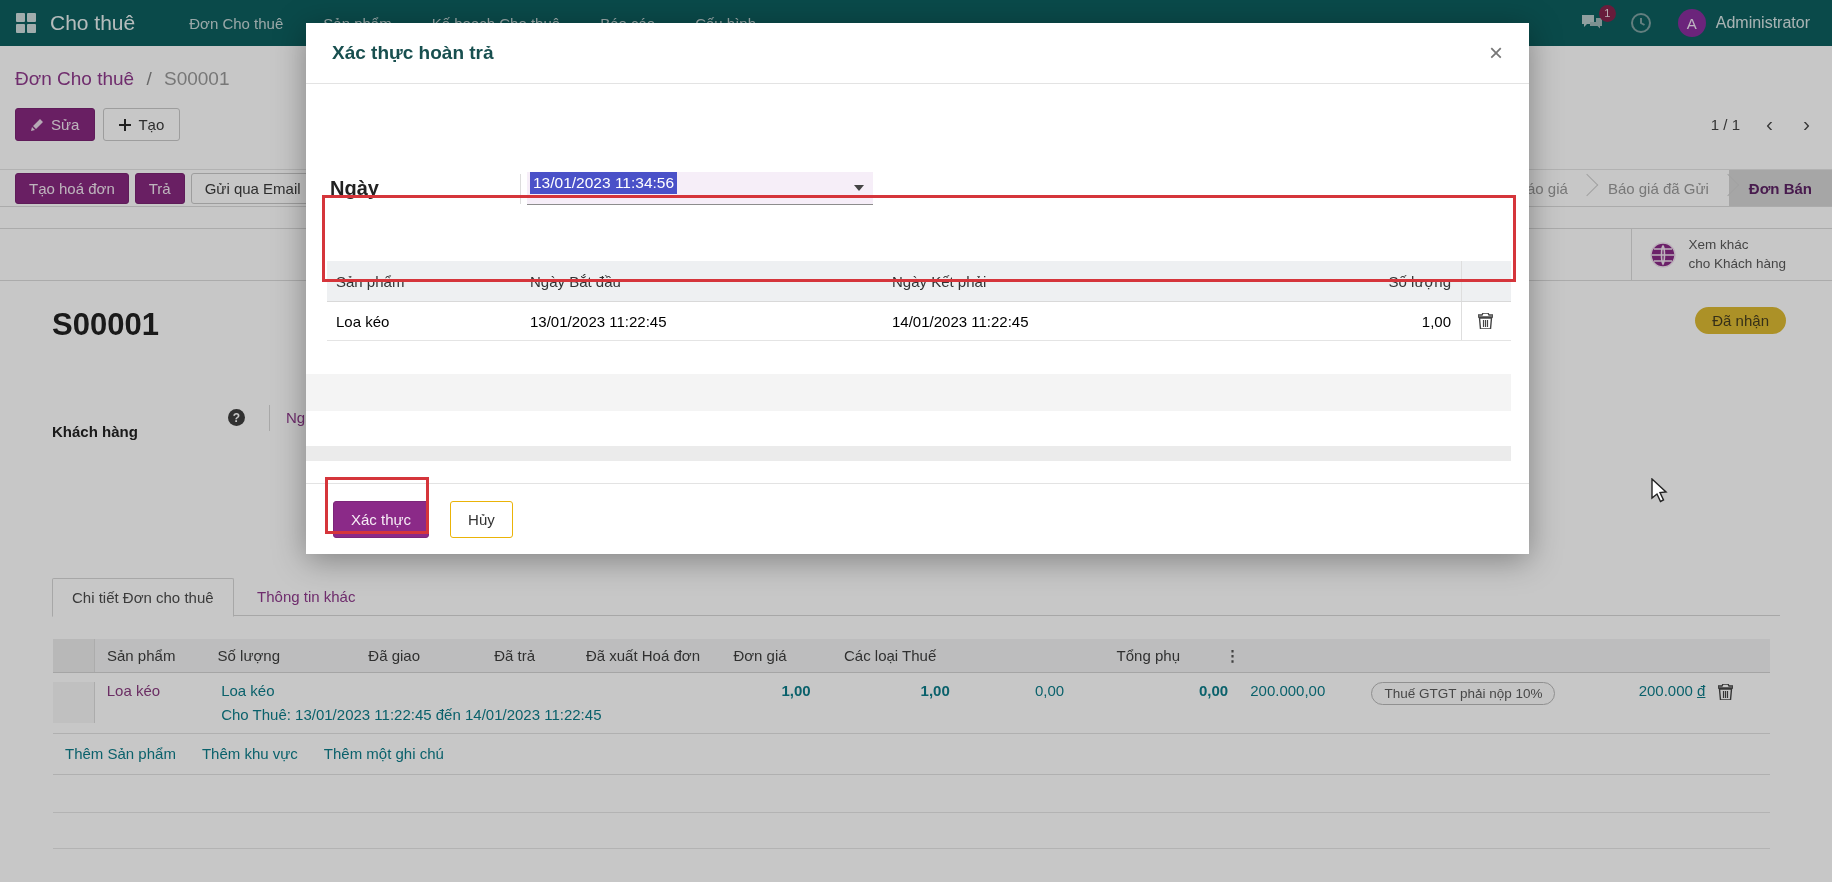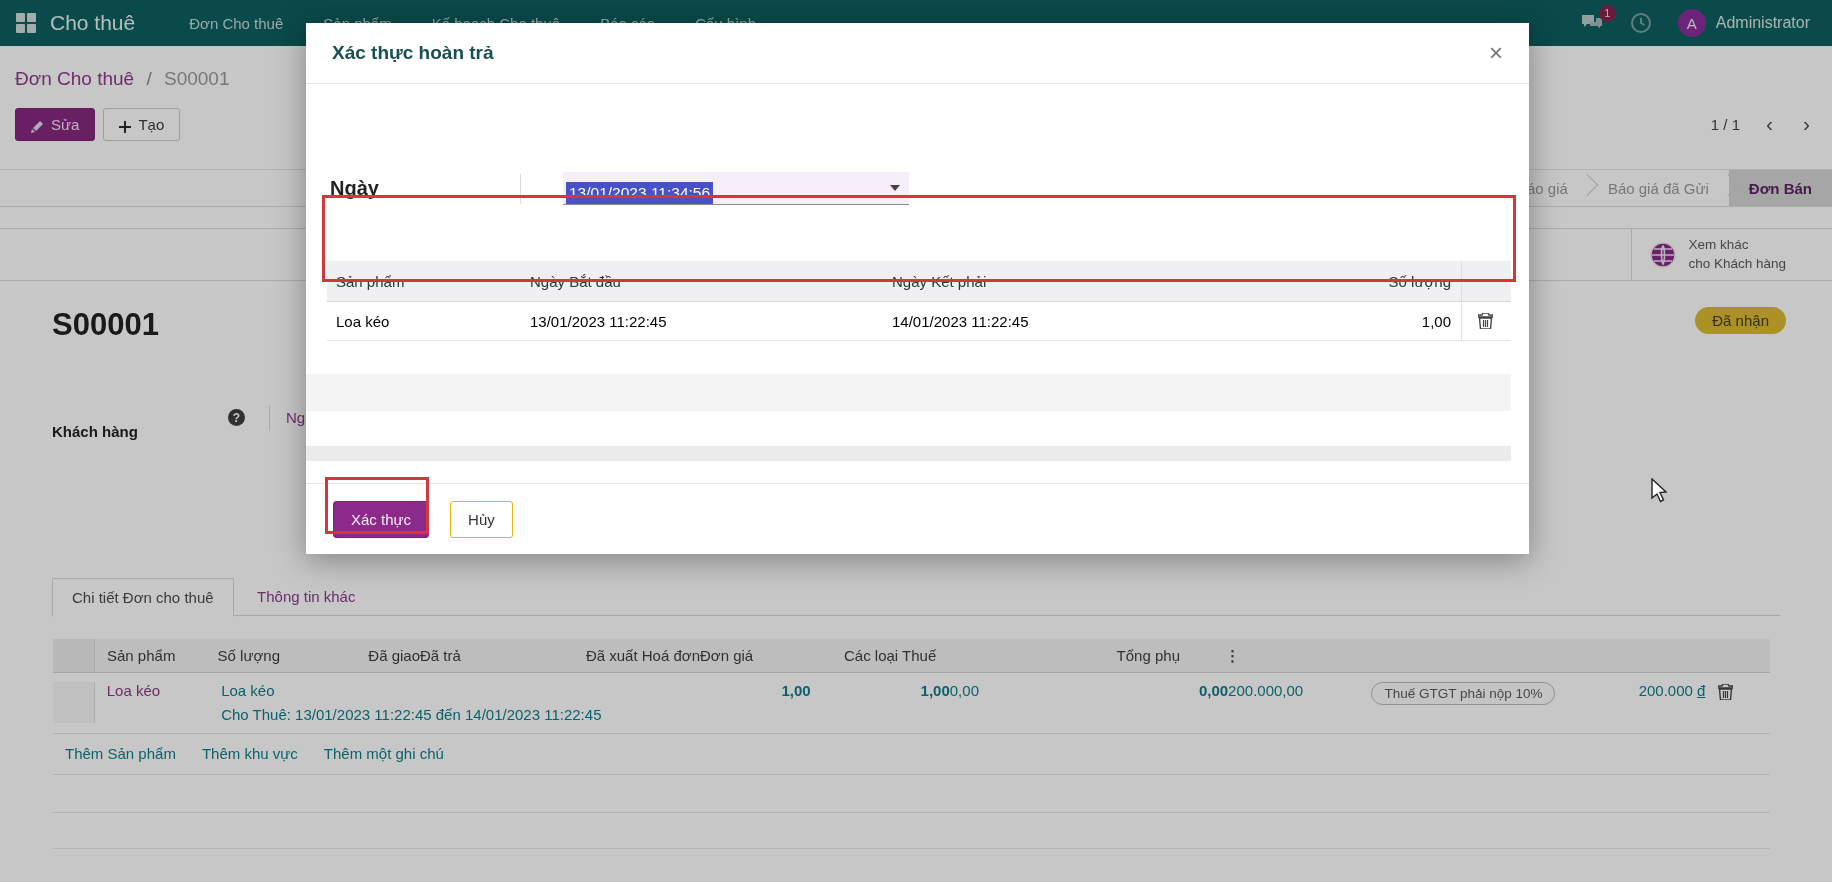--- a/index.html
+++ b/index.html
@@ -26,21 +26,21 @@
   .user-name { font-size:16px; color:#d8e6e6; }
 
   
   .cpanel { position:absolute; left:0; top:46px; width:1832px; height:123px; background:#fff; z-index:1; }
   .breadcrumb { position:absolute; left:15px; top:22px; font-size:19px; }
   .bc-link { color:#8f3a8c; cursor:pointer; }
   .bc-sep { color:#888; margin:0 7px; }
   .bc-current { color:#999; }
   .cp-buttons { position:absolute; left:15px; top:62px; display:flex; gap:8px; }
   .btn { font-size:15px; border:1px solid transparent; border-radius:3px; padding:7px 15px;
-    cursor:pointer; display:inline-flex; align-items:flex-end; gap:7px; background:#fff; color:#333; }
+    cursor:pointer; display:inline-flex; align-items:center; gap:7px; background:#fff; color:#333; }
   .btn-primary { background:#87287f; border-color:#7a2473; color:#f2e7f1; }
   .btn-plain { background:#fff; border-color:#c9c9c9; color:#3c3c3c; }
   .pager { position:absolute; right:22px; top:66px; display:flex; align-items:center; gap:26px;
     font-size:15px; color:#444; }
   .pager-arrows { display:flex; gap:30px; font-size:21px; color:#4c4c4c; }
   .pager-arrows span { cursor:pointer; }
 
   
   .statusbar { position:absolute; left:0; top:169px; width:1832px; height:38px; background:#fff;
     border-top:1px solid #e4e4e4; border-bottom:1px solid #dcdcdc; display:flex; align-items:center; z-index:1; }
@@ -81,23 +81,23 @@
   
   .olines { position:absolute; left:53px; top:432px; width:1717px; font-size:15px; }
   .ol-head { display:flex; background:#f2f3f4; border-bottom:1px solid #d4d4d4; height:34px; align-items:center; color:#3e3e3e; }
   .ol-row { display:flex; border-bottom:1px solid #e2e2e2; align-items:flex-start; padding:9px 0 10px; }
   .c-handle { width:42px; align-self:stretch; background:#ececec; border-right:1px solid #ddd; }
   .ol-row .c-handle { background:#f7f7f7; }
   .c-prod { width:115px; padding-left:12px; }
   .c-desc { width:535px; padding-left:12px; }
   .c-qty { width:70px; text-align:right; }
   .c-deliv { width:140px; text-align:right; }
-  .c-ret { width:115px; text-align:left; }
+  .c-ret { width:115px; text-align:right; }
   .c-inv { width:165px; text-align:right; }
-  .c-price { width:120px; text-align:left; }
+  .c-price { width:120px; text-align:center; }
   .c-tax { width:235px; padding-left:24px; }
   .c-sub { width:125px; text-align:right; }
   .c-trash { width:40px; text-align:center; }
   .c-dots { width:25px; text-align:center; color:#555; font-weight:bold; cursor:pointer; }
   .teal { color:#0e7d8a; }
   .tealb { color:#0e7d8a; font-weight:bold; }
   .prod-link { color:#8a3c80; cursor:pointer; }
   .desc-l1 { color:#0e7d8a; cursor:pointer; }
   .desc-l2 { color:#0e7d8a; margin-top:7px; }
   .tax-pill { display:inline-block; border:1px solid #b9b9b9; border-radius:13px; padding:3px 12px;
@@ -115,21 +115,21 @@
   .modal { position:absolute; left:306px; top:23px; width:1223px; height:531px; background:#fff;
     z-index:10; box-shadow:0 6px 30px rgba(0,0,0,0.35); display:flex; flex-direction:column; }
   .m-header { height:61px; border-bottom:1px solid #e3e3e3; display:flex; align-items:center; padding:0 26px; }
   .m-title { font-size:19px; color:#184f4f; font-weight:bold; }
   .m-close { margin-left:auto; font-size:24px; color:#777; cursor:pointer; line-height:1; }
   .m-body { position:relative; flex:1; }
   .date-row { position:absolute; left:24px; top:88px; display:flex; align-items:center; }
   .date-label { font-size:20px; font-weight:bold; color:#222; width:190px; }
   .date-vsep { width:1px; height:30px; background:#dcdcdc; margin-right:6px; }
   .date-input { position:relative; width:346px; height:33px; background:#f6eef8;
-    border:none; border-bottom:1px solid #8d8d8d; display:flex; align-items:flex-end; padding-left:3px; cursor:text;margin-left:36px; }
+    border:none; border-bottom:1px solid #8d8d8d; display:flex; align-items:flex-start; padding-left:3px; cursor:text; }
   .date-sel { background:#4a51c8; color:#fff; font-size:15.5px; padding:2px 3px; }
   .date-caret { position:absolute; right:9px; top:13px; width:0; height:0;
     border-left:5px solid transparent; border-right:5px solid transparent; border-top:6px solid #444; }
   .m-table { position:absolute; left:21px; top:177px; width:1184px; font-size:15px; }
   .mt-head { display:flex; background:#eef0f2; border-bottom:1px solid #d9d9d9; height:41px; align-items:center; color:#333; }
   .mt-row { display:flex; background:#fff; height:39px; align-items:center; border-bottom:1px solid #e4e4e4; }
   .mc-prod { width:203px; padding-left:9px; }
   .mc-start { width:362px; }
   .mc-end { width:351px; }
   .mc-qty { width:219px; text-align:right; border-right:1px solid #dedede; align-self:stretch;
@@ -212,20 +212,25 @@
     <div class="pager">
       <span>1 / 1</span>
       <div class="pager-arrows">
         <span>‹</span>
         <span>›</span>
       </div>
     </div>
   </div>
 
   <div class="statusbar">
+    <div class="sb-left">
+      <button class="sb-btn purple">Tạo hoá đơn</button>
+      <button class="sb-btn purple">Trả</button>
+      <button class="sb-btn white">Gửi qua Email</button>
+    </div>
     <div class="sb-steps">
       <div class="sb-step">
           <span>Báo giá</span>
           <i class="chev"></i>
         </div>
       <div class="sb-step">
           <span>Báo giá đã Gửi</span>
           <i class="chev"></i>
         </div>
       <div class="sb-step active">

